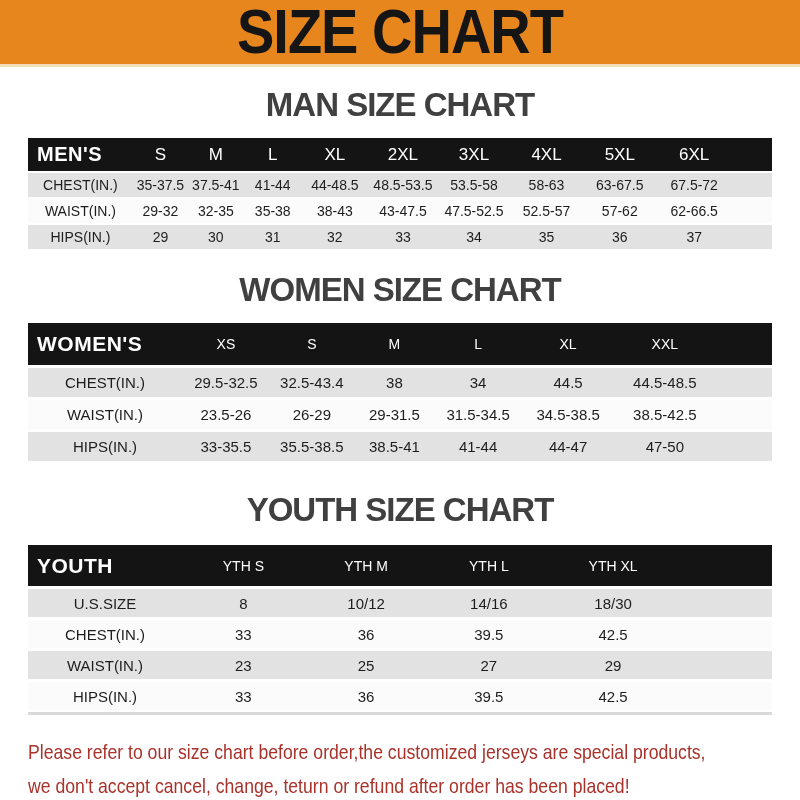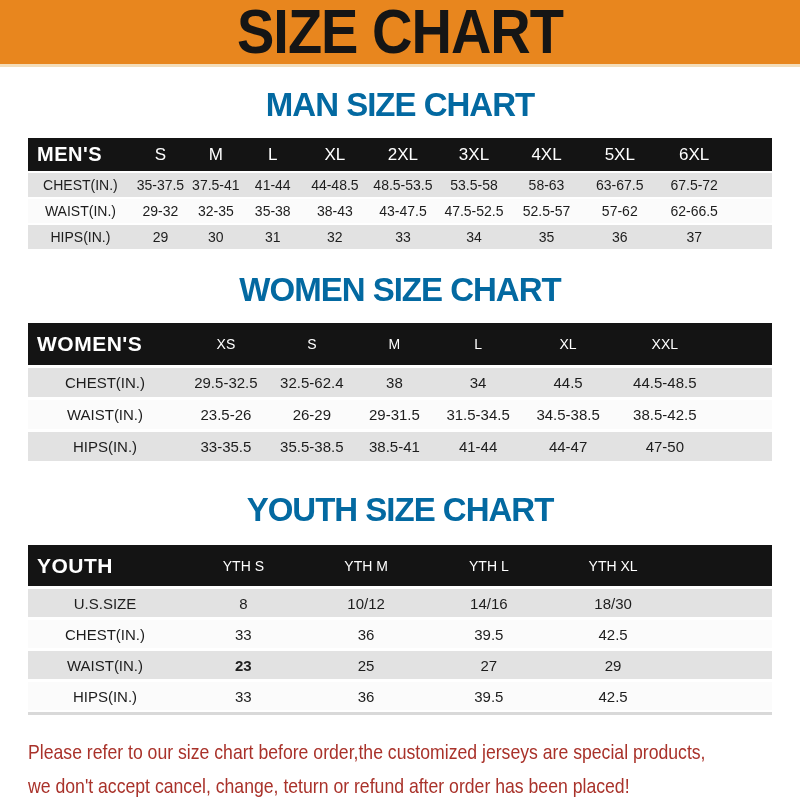--- a/index.html
+++ b/index.html
@@ -6,21 +6,21 @@
   body{width:800px;height:800px;overflow:hidden;font-family:"Liberation Sans",sans-serif;}
   .page{width:800px;height:800px;background:#ffffff;position:relative;}
 
   
   .banner{height:64px;background:var(--banner-bg,#E8861E);border-bottom:3px solid #F3DDBA;
           display:flex;align-items:center;justify-content:center;}
   .banner h1{margin:0;font-size:56px;font-weight:800;color:#151515;letter-spacing:-1px;
              transform:scaleY(1.12);line-height:1;}
 
   
-  .section-heading{margin:0;text-align:center;font-weight:800;color:#0369a1;
+  .section-heading{margin:0;text-align:center;font-weight:800;color:#404040;
                    font-size:33px;line-height:38px;letter-spacing:-1px;}
   #sec-men .section-heading{margin:19px 0 14px;}
   #sec-women .section-heading{margin:22px 0 14px;}
   #sec-youth .section-heading{margin:30px 0 16px;}
 
   
   .table{margin:0 28px;}
   .trow{display:flex;align-items:center;}
   .trow.head{background:var(--head-bg,#141414);color:#ffffff;}
   .t0 .trow.head{height:33px;}
@@ -124,21 +124,21 @@
           <div class="cell colhead" style="width: 11.3%;">S</div>
           <div class="cell colhead" style="width: 10.9%;">M</div>
           <div class="cell colhead" style="width: 11.6%;">L</div>
           <div class="cell colhead" style="width: 12.6%;">XL</div>
           <div class="cell colhead" style="width: 13.4%;">XXL</div>
           <div class="cell spacer" style="width: 7.7%;"></div>
         </div>
         <div class="trow body shade">
           <div class="cell rowlabel" style="width: 20.7%;">CHEST(IN.)</div>
           <div class="cell datacell" style="width: 11.8%;">29.5-32.5</div>
-          <div class="cell datacell" style="width: 11.3%;">32.5-62.4</div>
+          <div class="cell datacell" style="width: 11.3%;">32.5-43.4</div>
           <div class="cell datacell" style="width: 10.9%;">38</div>
           <div class="cell datacell" style="width: 11.6%;">34</div>
           <div class="cell datacell" style="width: 12.6%;">44.5</div>
           <div class="cell datacell" style="width: 13.4%;">44.5-48.5</div>
           <div class="cell spacer" style="width: 7.7%;"></div>
         </div>
         <div class="trow body alt">
           <div class="cell rowlabel" style="width: 20.7%;">WAIST(IN.)</div>
           <div class="cell datacell" style="width: 11.8%;">23.5-26</div>
           <div class="cell datacell" style="width: 11.3%;">26-29</div>
@@ -183,21 +183,21 @@
         <div class="trow body alt">
           <div class="cell rowlabel" style="width: 20.7%;">CHEST(IN.)</div>
           <div class="cell datacell" style="width: 16.5%;">33</div>
           <div class="cell datacell" style="width: 16.5%;">36</div>
           <div class="cell datacell" style="width: 16.5%;">39.5</div>
           <div class="cell datacell" style="width: 16.9%;">42.5</div>
           <div class="cell spacer" style="width: 12.8%;"></div>
         </div>
         <div class="trow body shade">
           <div class="cell rowlabel" style="width: 20.7%;">WAIST(IN.)</div>
-          <div class="cell datacell" style="width: 16.5%; font-weight: bold;">23</div>
+          <div class="cell datacell" style="width: 16.5%;">23</div>
           <div class="cell datacell" style="width: 16.5%;">25</div>
           <div class="cell datacell" style="width: 16.5%;">27</div>
           <div class="cell datacell" style="width: 16.9%;">29</div>
           <div class="cell spacer" style="width: 12.8%;"></div>
         </div>
         <div class="trow body alt">
           <div class="cell rowlabel" style="width: 20.7%;">HIPS(IN.)</div>
           <div class="cell datacell" style="width: 16.5%;">33</div>
           <div class="cell datacell" style="width: 16.5%;">36</div>
           <div class="cell datacell" style="width: 16.5%;">39.5</div>

